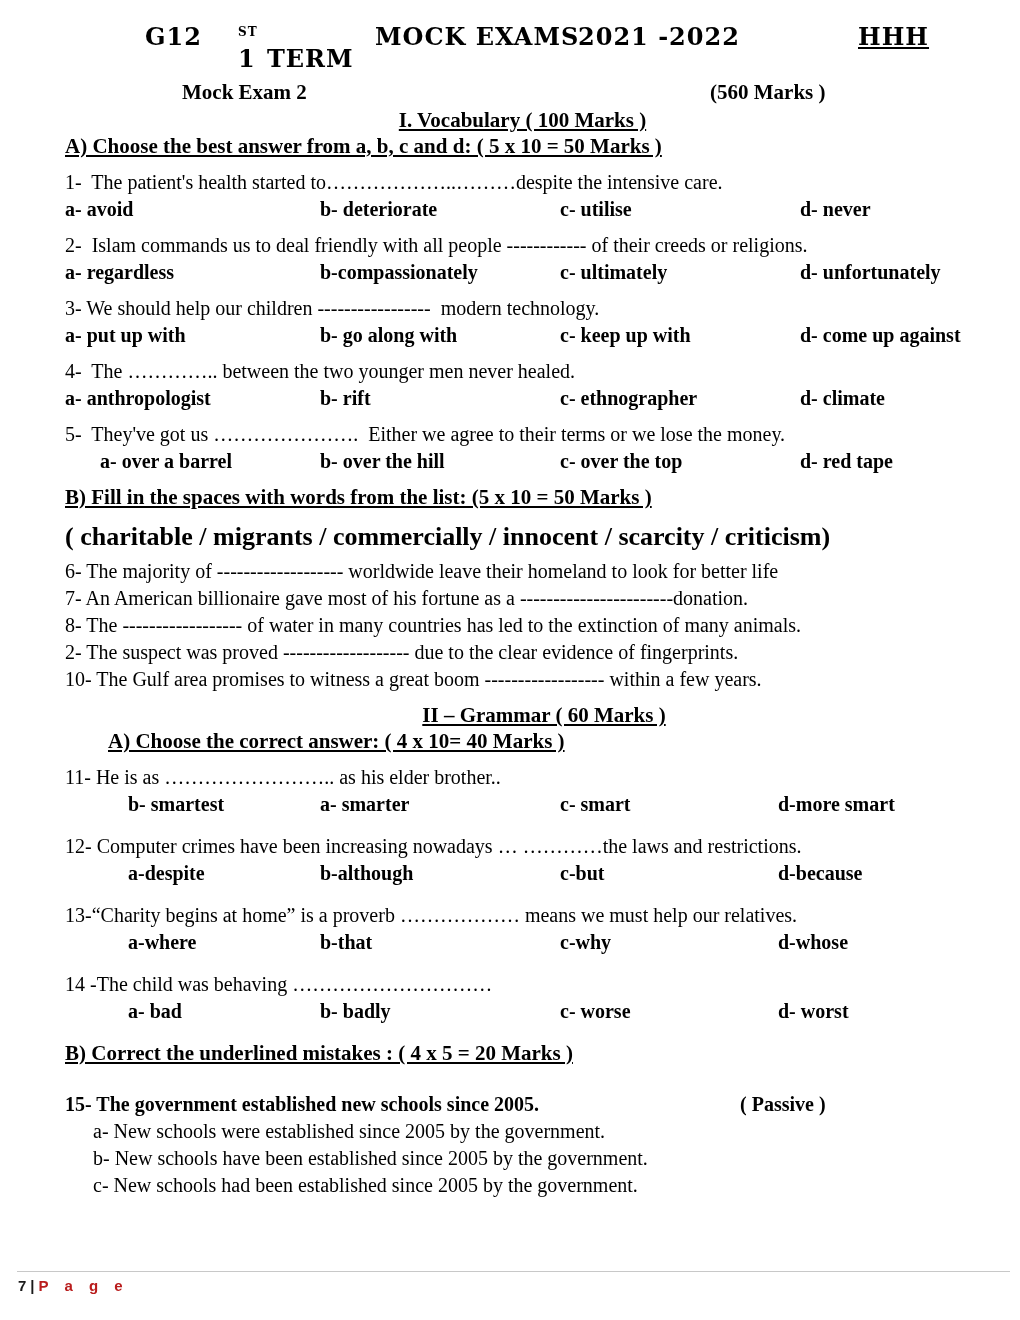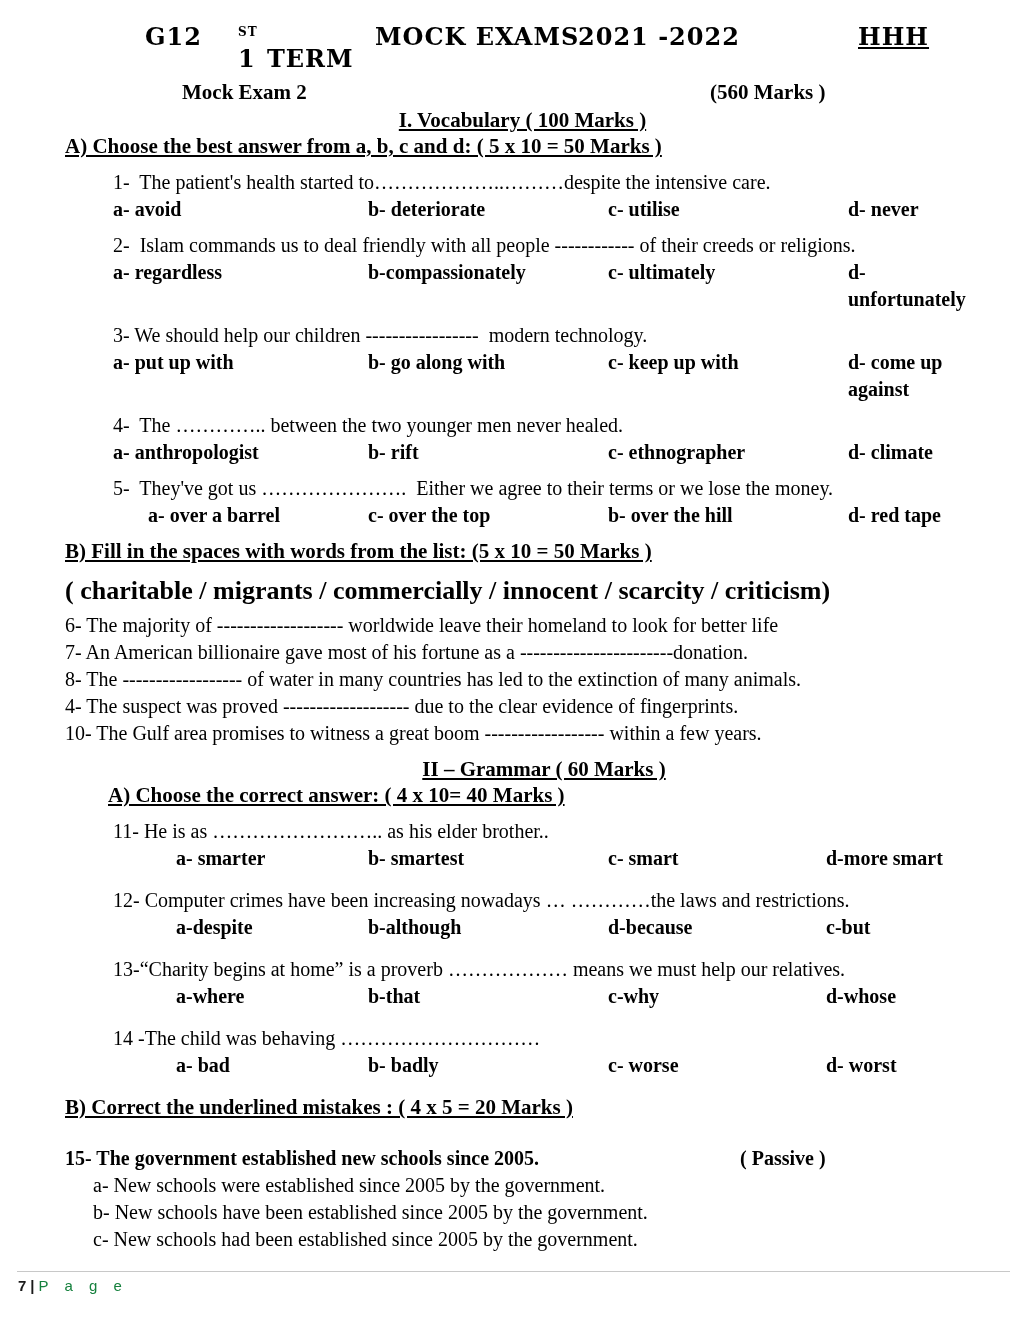--- a/index.html
+++ b/index.html
@@ -28,21 +28,21 @@
   .title-row .total-marks{position:absolute;left:645px;}
   .section-head{
     text-align:center;font-weight:bold;font-size:21px;line-height:26px;
     text-decoration:underline;
   }
   .part-head{
     font-weight:bold;font-size:21px;line-height:27px;
     text-decoration:underline;
   }
 
-  .qblock{margin-bottom:9px;margin-left:48px;}
+  .qblock{margin-bottom:9px;}
   .qblock.gap-lg{margin-bottom:15px;}
   .stem{font-size:20px;line-height:27px;margin-top:9px;white-space:pre-wrap;}
   .opts{
     display:grid;
     grid-template-columns:255px 240px 240px auto;
     font-weight:bold;font-size:20px;line-height:27px;
   }
   .opts.gram{grid-template-columns:255px 240px 218px auto;}
   .opts.indent-sm > :first-child{padding-left:35px;}
   .opts.indent-md > :first-child{padding-left:63px;}
@@ -59,21 +59,21 @@
   .footer-line{
     position:absolute;left:17px;right:10px;top:1271px;
     border-top:1px solid #c8c8c8;height:0;
   }
   .footer-text{
     position:absolute;left:18px;top:1277px;
     font-family:"Liberation Sans", sans-serif;font-size:15px;
   }
   .footer-text .pg-num{font-weight:bold;color:#1a1a1a;}
   .footer-text .pg-div{font-weight:bold;color:#1a1a1a;margin:0 4px;}
-  .footer-text .pg-label{color:#15803d;letter-spacing:6px;}
+  .footer-text .pg-label{color:#b91c1c;letter-spacing:6px;font-weight:bold;}
 </style>
 </head>
 <body>
 
 <div class="page">
 
   <div class="topbar">
     <span class="pos-grade">G12</span>
     <span class="pos-term"><span>1</span><sup>ST</sup>&nbsp;<span>TERM</span></span>
     <span class="pos-mock">MOCK EXAMS</span>
@@ -128,57 +128,57 @@
         <span>b- rift</span>
         <span>c- ethnographer</span>
         <span>d- climate</span>
       </div>
     </div>
 
     <div class="qblock">
       <div class="stem">5-  They've got us ………………….  Either we agree to their terms or we lose the money.</div>
       <div class="opts indent-sm">
         <span>a-  over a barrel</span>
+        <span>b- over the hill</span>
         <span>c-  over the top</span>
-        <span>b- over the hill</span>
         <span>d- red tape</span>
       </div>
     </div>
 
     <div class="part-head">B) Fill in the spaces with words from the list: (5 x 10 = 50 Marks )</div>
     <div class="word-bank">( charitable  /   migrants  /  commercially /  innocent /   scarcity  / criticism)</div>
 
     <div class="fill-item">6- The majority of ------------------- worldwide leave their homeland to look for better life</div>
     <div class="fill-item">7- An American billionaire gave most of his fortune as a -----------------------donation.</div>
     <div class="fill-item">8- The ------------------ of water in many countries has led to the extinction of many animals.</div>
-    <div class="fill-item">4- The suspect was proved ------------------- due to the clear evidence of fingerprints.</div>
+    <div class="fill-item">2- The suspect was proved ------------------- due to the clear evidence of fingerprints.</div>
     <div class="fill-item">10- The Gulf area promises to witness a great boom ------------------ within a  few years.</div>
 
     <div class="gram-section">
       <div class="section-head">II – Grammar  ( 60 Marks )</div>
       <div class="part-head">A) Choose the correct answer: ( 4 x 10= 40 Marks )</div>
     </div>
 
     <div class="qblock gap-lg">
       <div class="stem">11- He is as …………………….. as his elder brother..</div>
       <div class="opts gram indent-md">
+        <span>b- smartest</span>
         <span>a- smarter</span>
-        <span>b- smartest</span>
         <span>c- smart</span>
         <span>d-more smart</span>
       </div>
     </div>
 
     <div class="qblock gap-lg">
       <div class="stem">12- Computer crimes have been increasing nowadays … …………the laws and restrictions.</div>
       <div class="opts gram indent-md">
         <span>a-despite</span>
         <span>b-although</span>
+        <span>c-but</span>
         <span>d-because</span>
-        <span>c-but</span>
       </div>
     </div>
 
     <div class="qblock gap-lg">
       <div class="stem">13-“Charity begins at home” is a proverb ……………… means we must help our relatives.</div>
       <div class="opts gram indent-md">
         <span>a-where</span>
         <span>b-that</span>
         <span>c-why</span>
         <span>d-whose</span>

